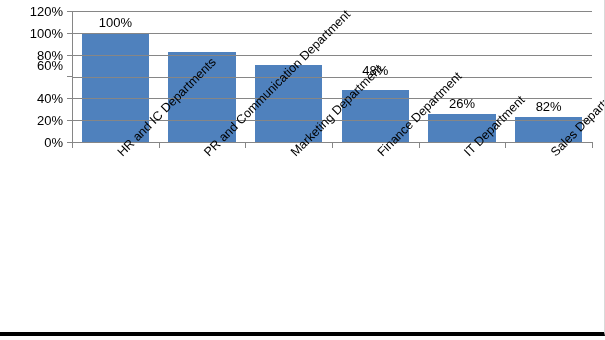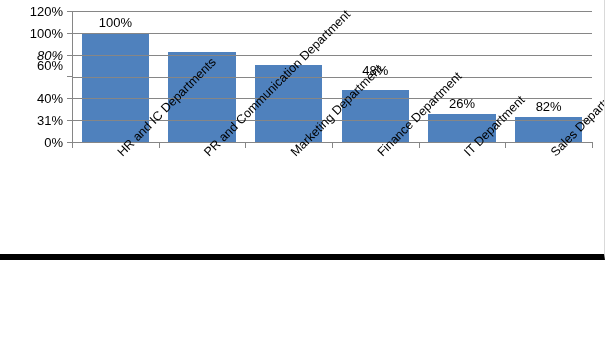--- a/index.html
+++ b/index.html
@@ -7,24 +7,24 @@
     padding: 0;
     background: #ffffff;
   }
   body {
     font-family: "Liberation Sans", sans-serif;
   }
 
   #chart-root {
     position: relative;
     width: 605px;
-    height: 260px;
+    height: 336px;
     background: #ffffff;
     overflow: hidden;
-    border-bottom: 6px solid #000000;
+    border-bottom: 4px solid #000000;
     border-right: 1px solid #d9d9d9;
     box-sizing: border-box;
   }
 
   
   #plot-area {
     position: absolute;
     left: 72px;
     top: 11px;
     width: 520px;
@@ -120,24 +120,24 @@
   }
 </style>
 </head>
 <body>
 
 <div id="chart-root">
 
   <div class="ylabel-wrap">
     <div class="ylabel-item" style="top:5px;">120%</div>
     <div class="ylabel-item" style="top:27px;">100%</div>
-    <div class="ylabel-item" style="top:49px;font-style:italic;">80%</div>
+    <div class="ylabel-item" style="top:49px;">80%</div>
     <div class="ylabel-item" style="top:59px;">60%</div>
     <div class="ylabel-item" style="top:92px;">40%</div>
-    <div class="ylabel-item" style="top:114px;">31%</div>
+    <div class="ylabel-item" style="top:114px;">20%</div>
     <div class="ylabel-item" style="top:136px;">0%</div>
   </div>
 
   <div class="ytick" style="top:11px;"></div>
   <div class="ytick" style="top:33px;"></div>
   <div class="ytick" style="top:55px;"></div>
   <div class="ytick" style="top:76px;"></div>
   <div class="ytick" style="top:98px;"></div>
   <div class="ytick" style="top:120px;"></div>
   <div class="ytick" style="top:142px;"></div>

